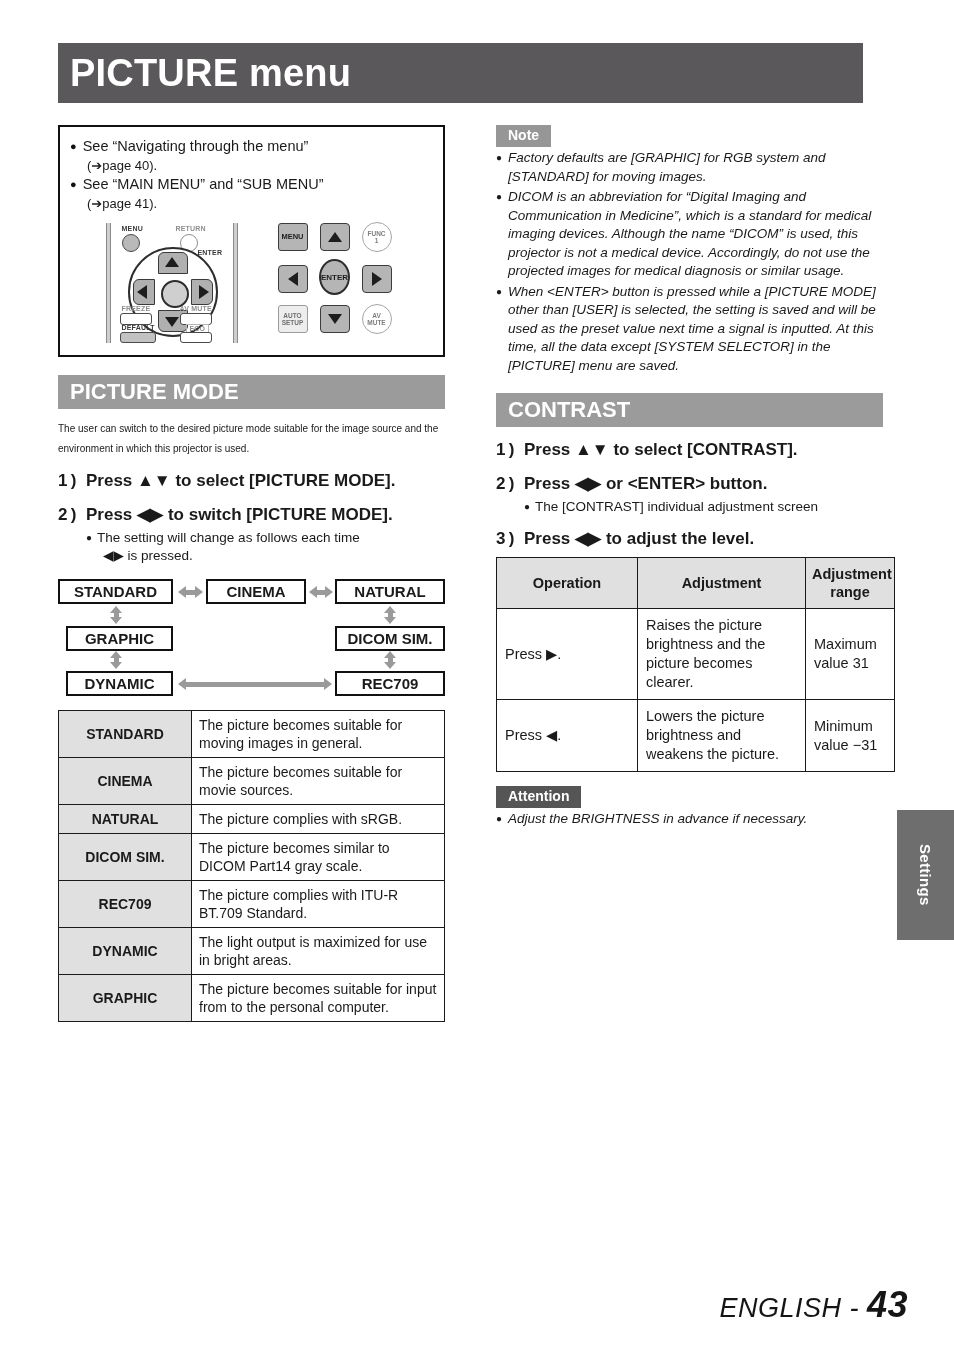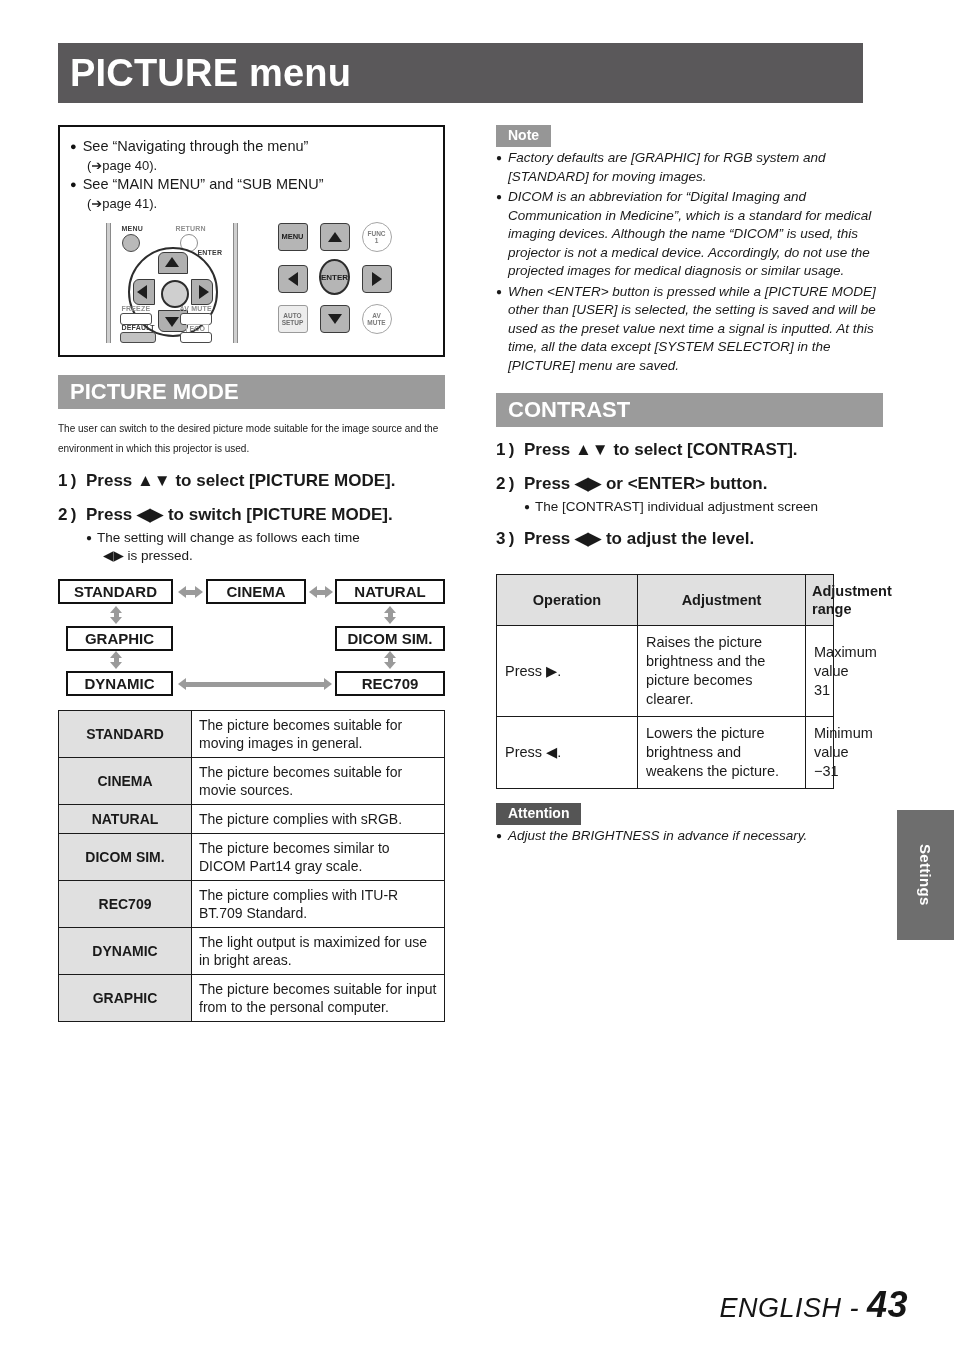--- a/index.html
+++ b/index.html
@@ -121,21 +121,21 @@
 
   
   table.tbl{border-collapse:collapse;width:387px;margin-top:16px;table-layout:fixed;}
   table.tbl td,table.tbl th{
     border:1px solid #1a1a1a;padding:5px 7px;font-size:14px;line-height:18px;
     vertical-align:middle;text-align:left;
   }
   table.tbl td.k{
     background:#e0e0e0;font-weight:bold;text-align:center;width:118px;font-size:14px;
   }
-  table.ctbl{border-collapse:collapse;width:338px;margin-top:24px;table-layout:fixed;}
+  table.ctbl{border-collapse:collapse;width:399px;margin-top:7px;table-layout:fixed;}
   table.ctbl th{
     border:1px solid #1a1a1a;background:#e0e0e0;font-size:14.5px;font-weight:bold;
     padding:7px 6px;text-align:center;line-height:18px;
   }
   table.ctbl td{
     border:1px solid #1a1a1a;font-size:14.5px;padding:7px 8px;line-height:19px;
     vertical-align:middle;
   }
 
   

